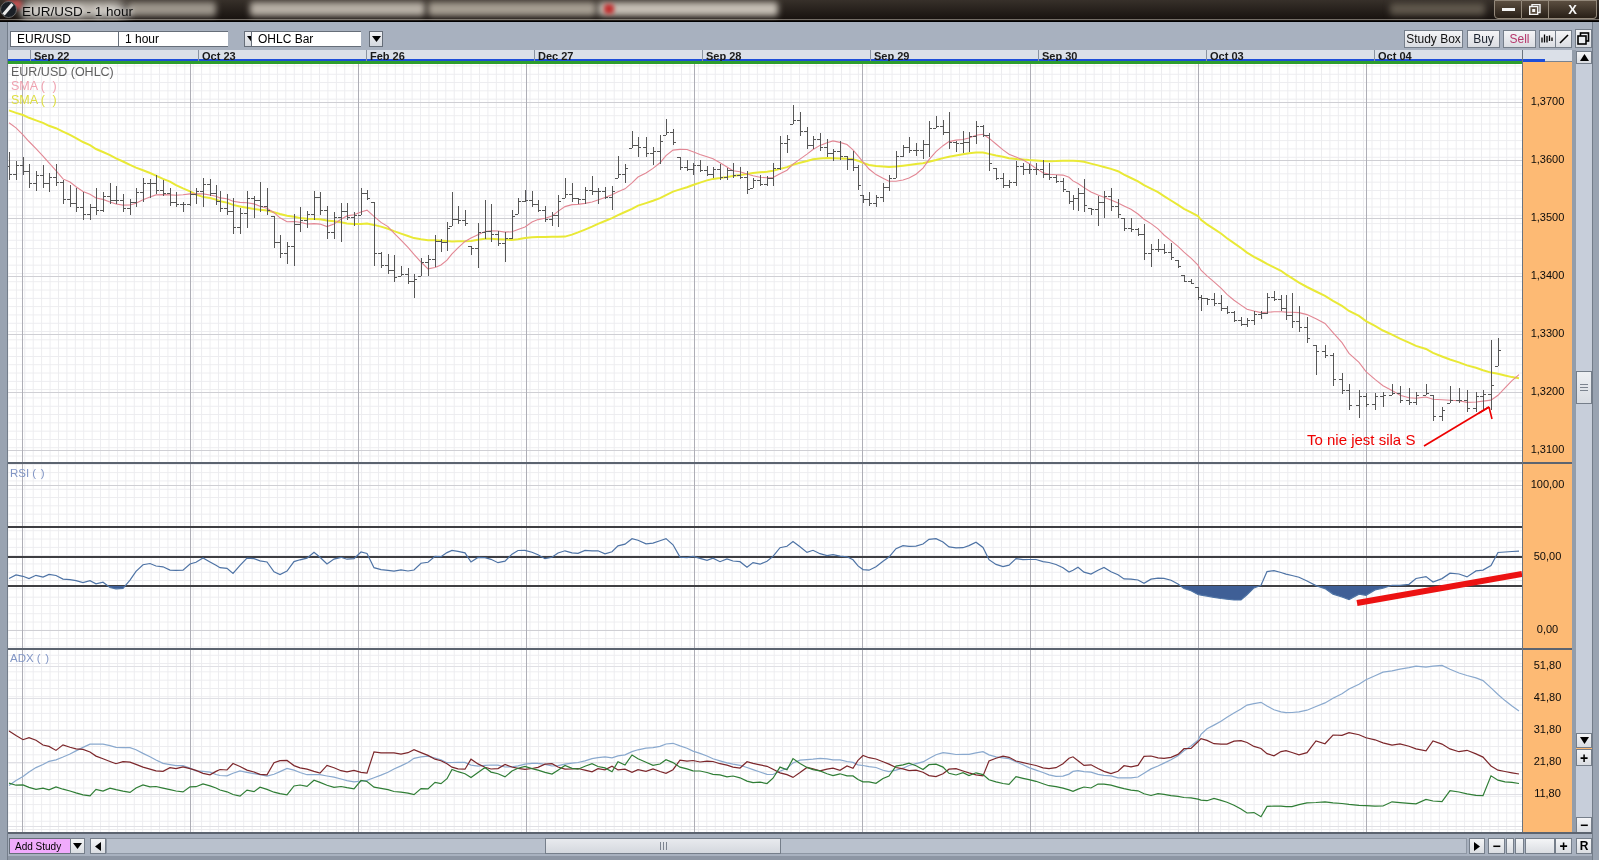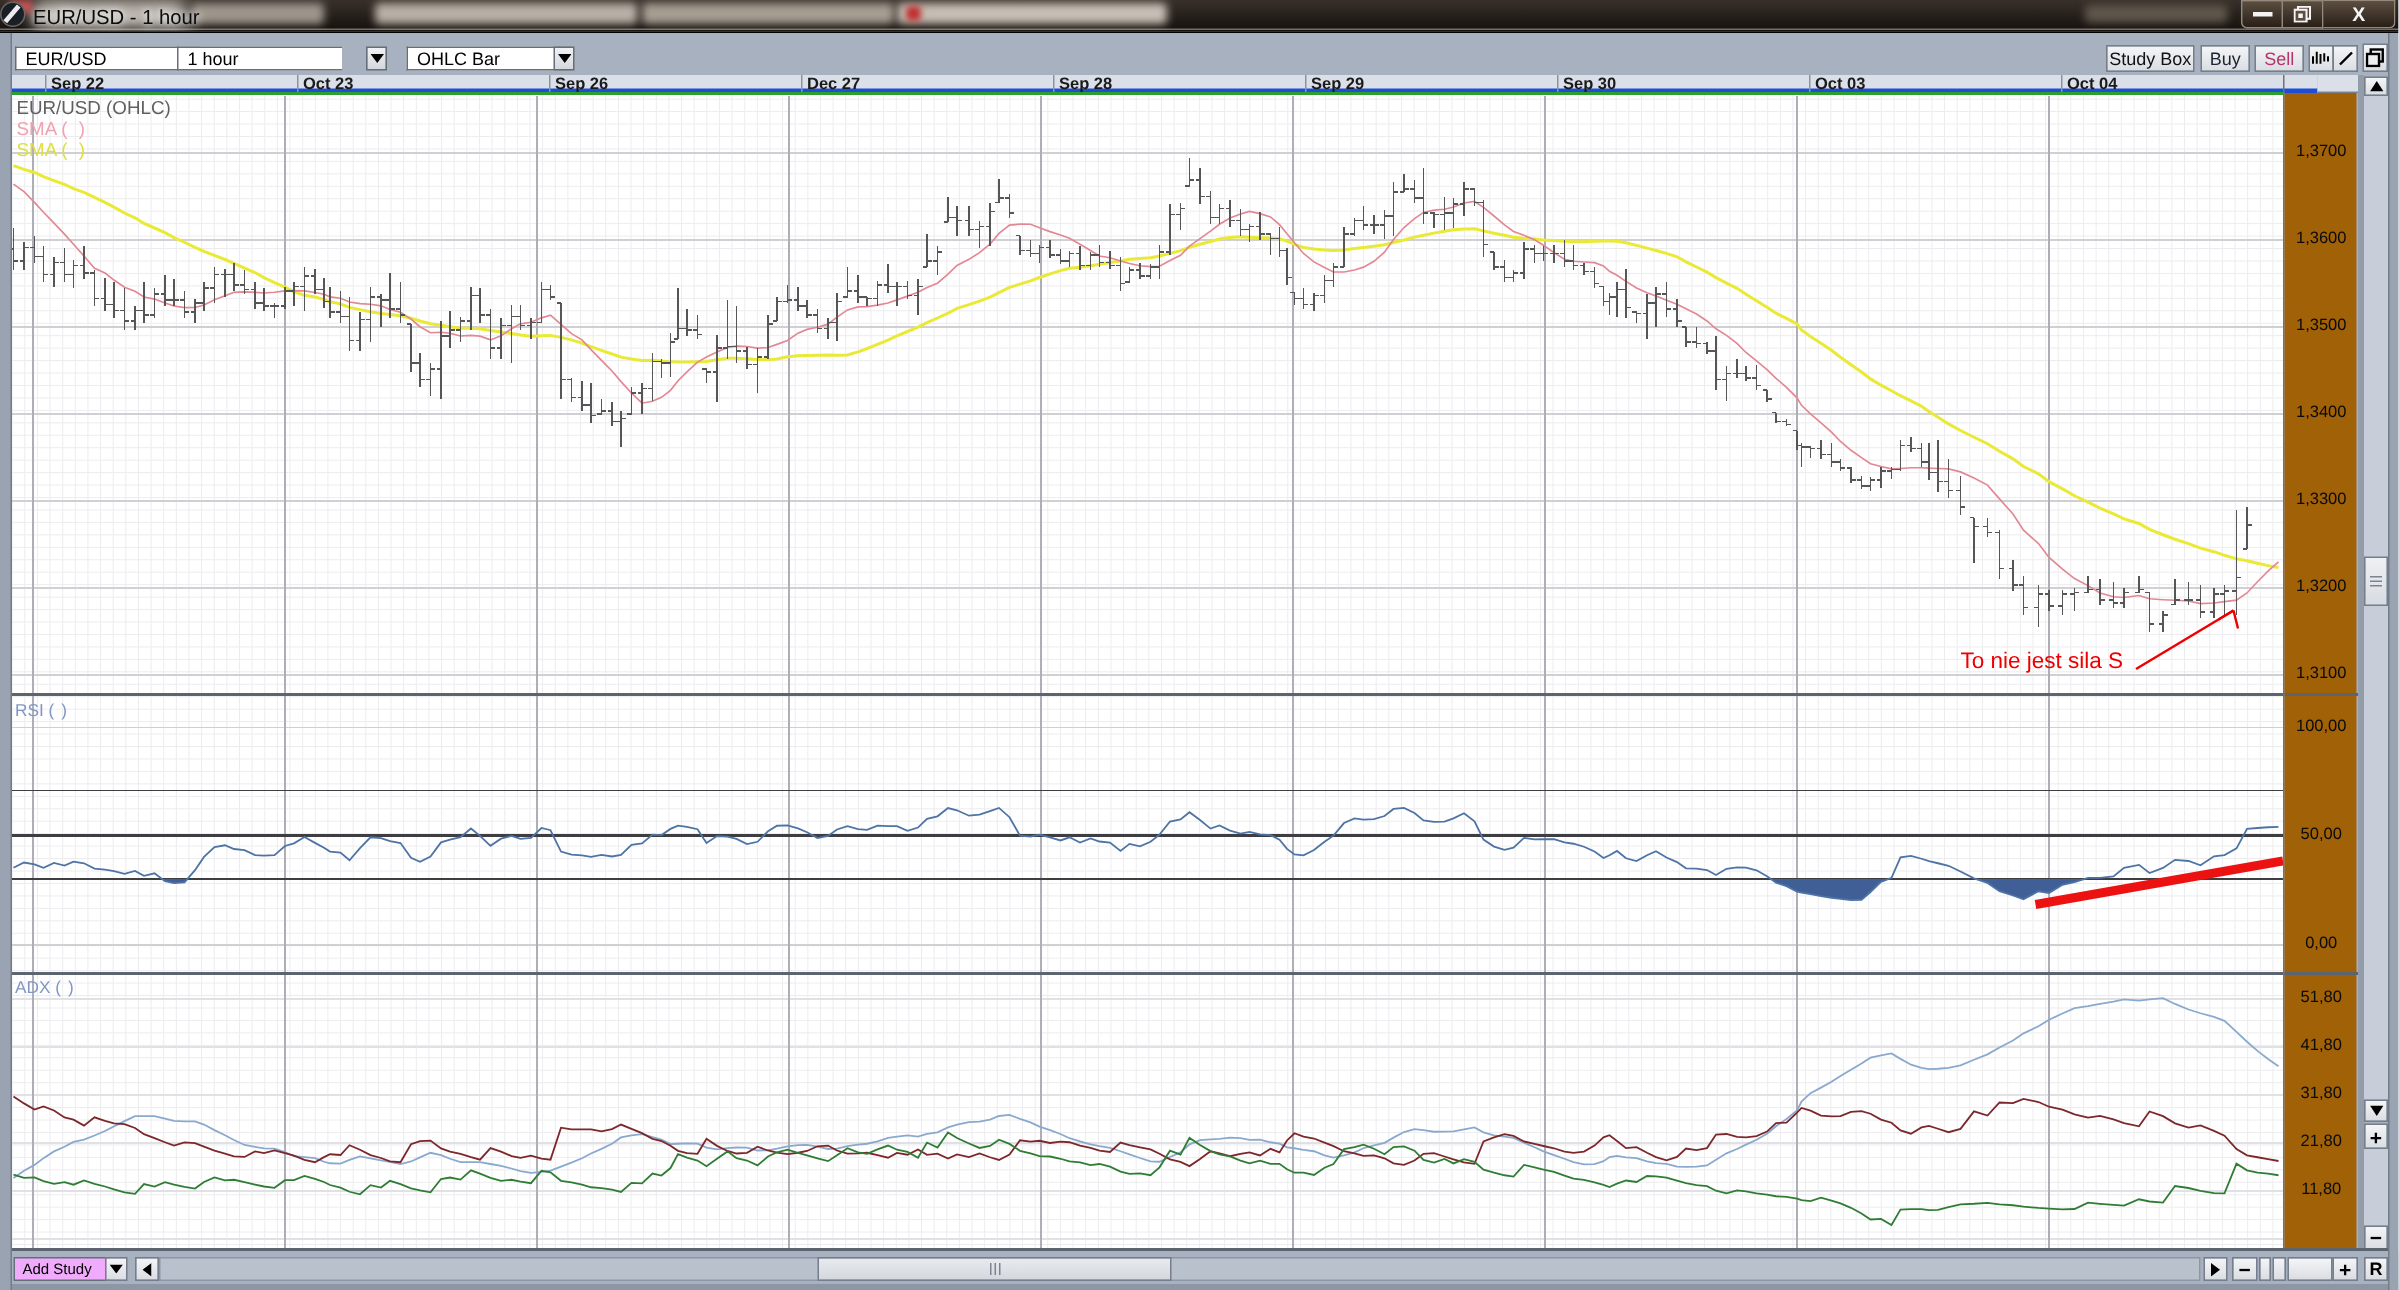--- a/index.html
+++ b/index.html
@@ -57,21 +57,21 @@
       </svg>
     </div>
     <div class="cb" style="left:118px;width:110px">
       <span>1 hour</span>
     </div>
     <div class="cbtn" style="left:244px">
       <svg width="9" height="6" viewBox="0 0 9 6">
         <path d="M0 0h9L4.5 6z" fill="#000"></path>
       </svg>
     </div>
-    <div class="cb" style="left:271px;width:110px">
+    <div class="cb" style="left:251px;width:110px">
       <span>OHLC Bar</span>
     </div>
     <div class="cbtn" style="left:369px">
       <svg width="9" height="6" viewBox="0 0 9 6">
         <path d="M0 0h9L4.5 6z" fill="#000"></path>
       </svg>
     </div>
 <div class="b" style="left:1404px;top:30px;width:59px;height:18px;font-size:12px;color:#111;">Study Box</div>
 <div class="b" style="left:1467px;top:30px;width:33px;height:18px;font-size:12px;color:#1c2430;">Buy</div>
 <div class="b" style="left:1503px;top:30px;width:33px;height:18px;font-size:12px;color:#b5356b;">Sell</div>
@@ -91,21 +91,21 @@
         <rect x="1" y="4" width="8" height="8" fill="#eceef1" stroke="#000" stroke-width="1.6"></rect>
       </svg>
     </div>
 
 <div class="abs" style="left:8px;top:50px;width:1537px;height:11.5px;background:#dbe0e8;border-bottom:3px solid #1d4ed8">
       <div class="dsep" style="left:22px"></div>
       <div class="dlab" style="left:26px">Sep 22</div>
       <div class="dsep" style="left:190px"></div>
       <div class="dlab" style="left:194px">Oct 23</div>
       <div class="dsep" style="left:358px"></div>
-      <div class="dlab" style="left:362px">Sep 26</div>
+      <div class="dlab" style="left:362px">Feb 26</div>
       <div class="dsep" style="left:526px"></div>
       <div class="dlab" style="left:530px">Dec 27</div>
       <div class="dsep" style="left:694px"></div>
       <div class="dlab" style="left:698px">Sep 28</div>
       <div class="dsep" style="left:862px"></div>
       <div class="dlab" style="left:866px">Sep 29</div>
       <div class="dsep" style="left:1030px"></div>
       <div class="dlab" style="left:1034px">Sep 30</div>
       <div class="dsep" style="left:1198px"></div>
       <div class="dlab" style="left:1202px">Oct 03</div>
@@ -173,21 +173,21 @@
         <path d="M1489 407L1479 413M1489 407L1492 419" stroke="#ee0000" stroke-width="1.6" fill="none"></path>
         <text x="11" y="76" font-family="Liberation Sans, sans-serif" font-size="12.5" fill="#606060">EUR/USD (OHLC)</text>
         <text x="11" y="90" font-family="Liberation Sans, sans-serif" font-size="12.5" fill="#efa2b0">SMA (   )</text>
         <text x="11" y="104" font-family="Liberation Sans, sans-serif" font-size="12.5" fill="#dede40">SMA (   )</text>
         <text x="10" y="477" font-family="Liberation Sans, sans-serif" font-size="11.5" fill="#8296c5">RSI (  )</text>
         <text x="10" y="662" font-family="Liberation Sans, sans-serif" font-size="11.5" fill="#8296c5">ADX (  )</text>
       </g>
     </svg>
 
 <div class="abs" style="left:1522px;top:50px;width:1px;height:784px;background:#6a7380"></div>
-<div class="abs" style="left:1523px;top:62px;width:48px;height:772px;background:#a16207">
+<div class="abs" style="left:1523px;top:62px;width:70px;height:772px;background:#fdba74">
       <div class="al" style="top:33px">1,3700</div>
       <div class="al" style="top:91px">1,3600</div>
       <div class="al" style="top:149px">1,3500</div>
       <div class="al" style="top:207px">1,3400</div>
       <div class="al" style="top:265px">1,3300</div>
       <div class="al" style="top:323px">1,3200</div>
       <div class="al" style="top:381px">1,3100</div>
       <div class="al" style="top:416px">100,00</div>
       <div class="al" style="top:488px">50,00</div>
       <div class="al" style="top:561px">0,00</div>

